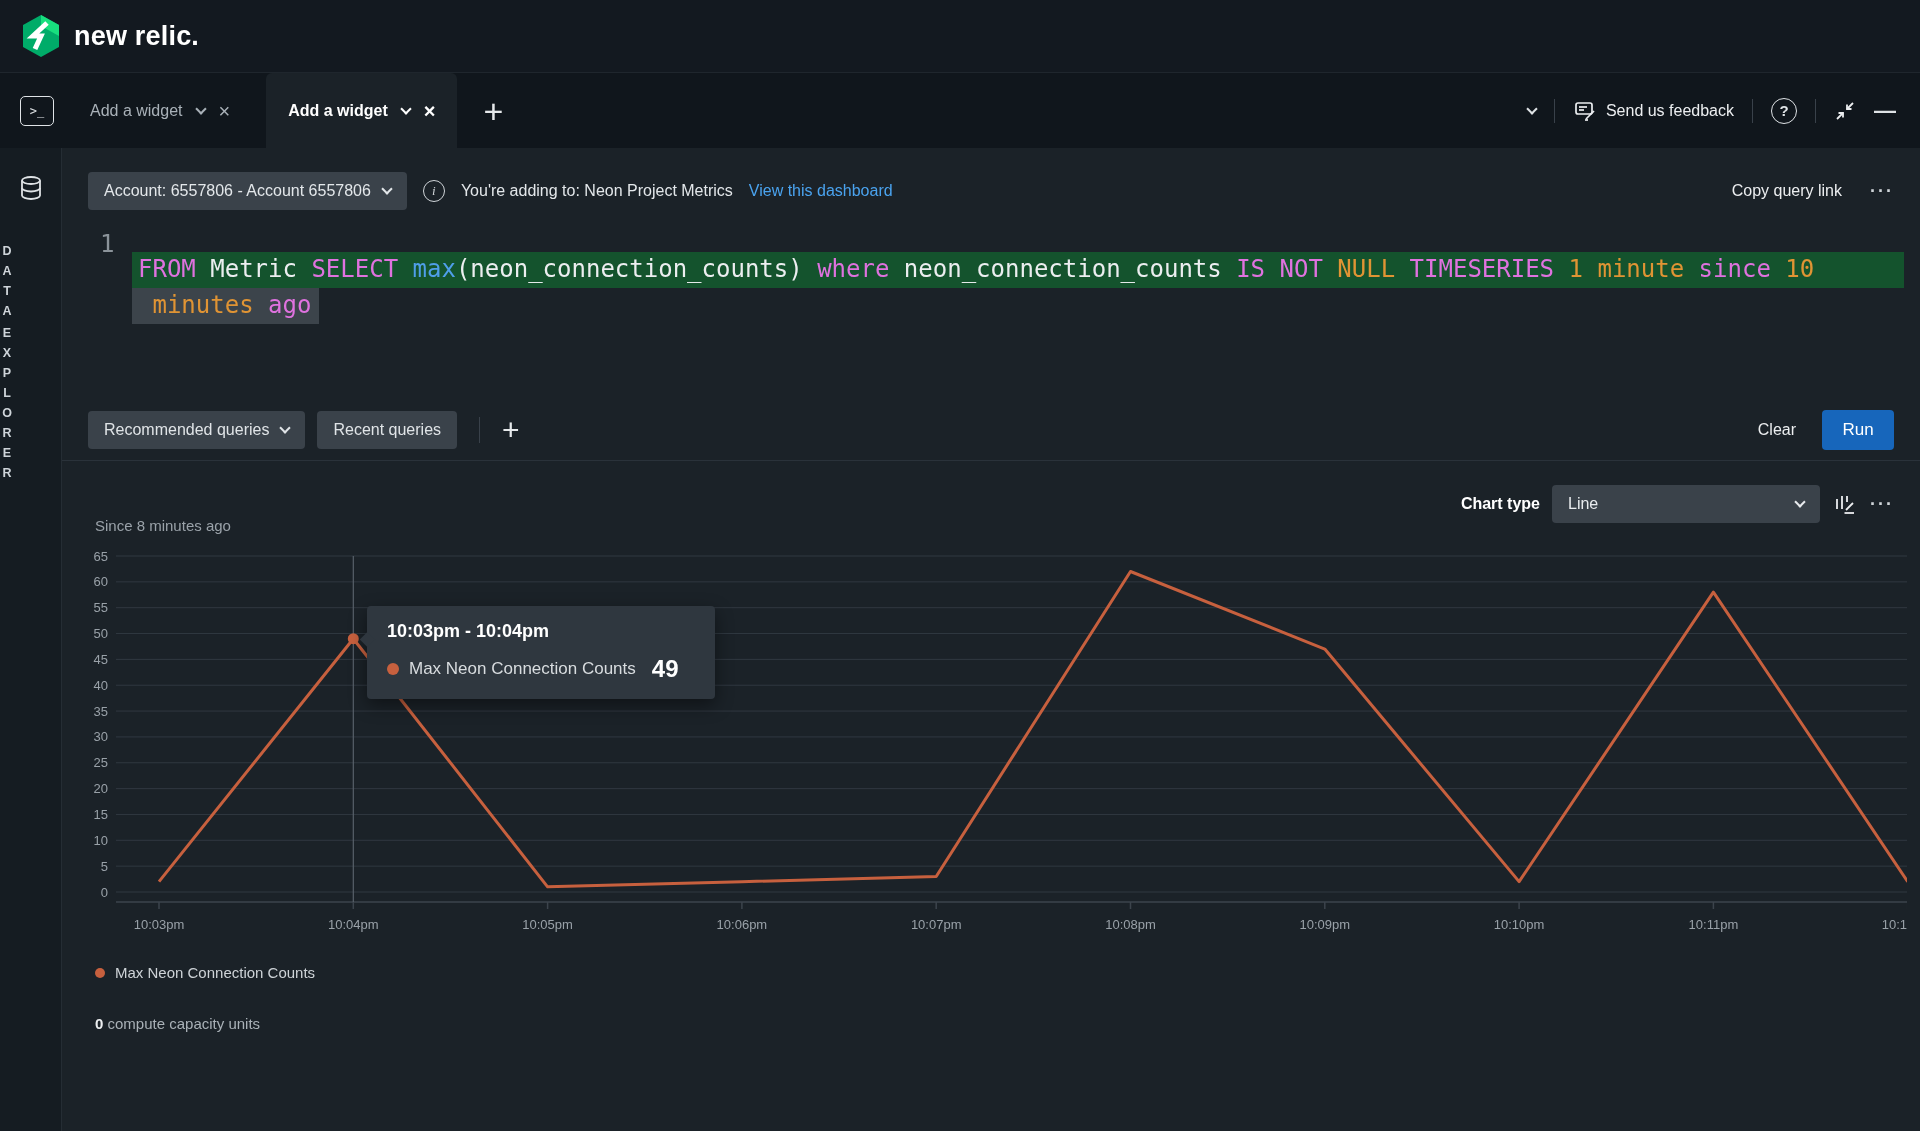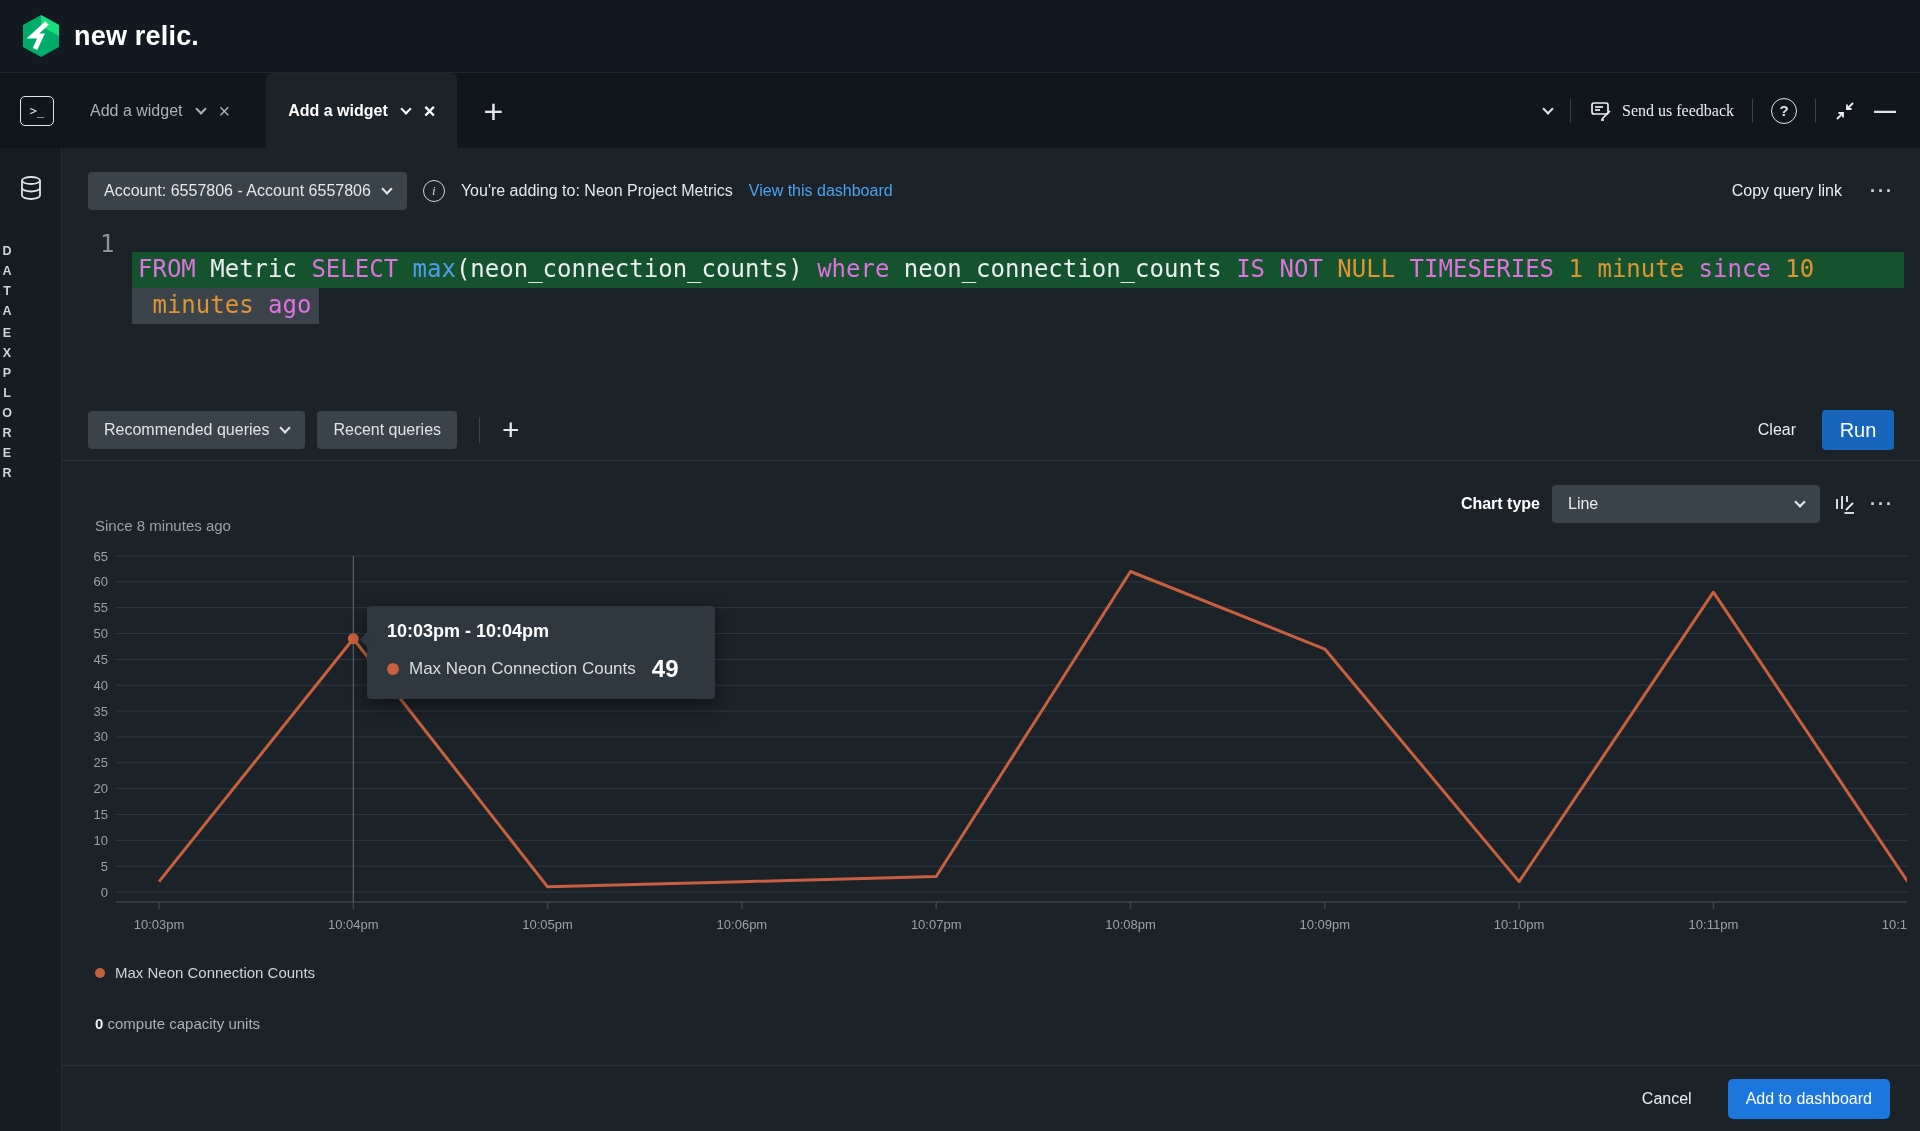--- a/index.html
+++ b/index.html
@@ -17,21 +17,21 @@
   .term-box { align-self:center; margin-left:20px; width:34px; height:30px; border:1.8px solid #dfe3e6; border-radius:5px;
     display:flex; align-items:center; justify-content:center; color:#dfe3e6; font-size:12px; font-family:"DejaVu Sans Mono",monospace; cursor:pointer;}
   .tab { display:flex; align-items:center; gap:14px; padding:0 22px; margin-left:14px; color:#a9b1b8; font-size:16px; cursor:pointer; }
   .tab.active { background:#1b2228; color:#fff; font-weight:700; border-radius:6px 6px 0 0; }
   .chev { width:8px; height:8px; border-right:2px solid currentColor; border-bottom:2px solid currentColor;
     transform:rotate(45deg); display:inline-block; margin-top:-4px; }
   .tab-close { font-size:20px; line-height:1; color:inherit; }
   .plus-btn { align-self:center; margin-left:26px; font-size:34px; font-weight:300; color:#e6e9eb; cursor:pointer; line-height:1; }
   .tab-right { margin-left:auto; display:flex; align-items:center; gap:18px; padding-right:24px; color:#dfe3e6; }
   .vdiv { width:1px; height:24px; background:#39414a; }
-  .icon-btn { display:flex; align-items:center; gap:9px; cursor:pointer; font-size:16px; color:#eceef0;font-family:Liberation Serif, serif; }
+  .icon-btn { display:flex; align-items:center; gap:9px; cursor:pointer; font-size:16px; color:#eceef0; }
   .help-circle { width:26px; height:26px; border:1.8px solid #dfe3e6; border-radius:50%;
     display:flex; align-items:center; justify-content:center; font-size:15px; font-weight:700; }
   .minimize { font-size:22px; font-weight:700; cursor:pointer; }
   
   .body-row { display:flex; height:983px; }
   .sidebar { position:relative; width:62px; background:#151c22; border-right:1px solid #252d34; flex:none; }
   .db-icon { position:absolute; top:26px; left:17px; cursor:pointer; }
   .vtext { position:absolute; left:0; width:62px; text-align:center; writing-mode:vertical-lr; text-orientation:upright;
     letter-spacing:6px; font-size:12.5px; font-weight:700; color:#ced4d9; }
   .vt1 { top:96px; } .vt2 { top:178px; }
@@ -57,21 +57,21 @@
   .tok-k { color:#df72df; } .tok-f { color:#4f9ee8; } .tok-n { color:#e09434; } .tok-p { color:#eceef0; }
   
   .qtoolbar { height:60px; padding:0 26px; display:flex; align-items:center; gap:12px; }
   .chip { height:38px; background:#3a424a; border-radius:4px; border:none; color:#e0e4e7; font-size:16px;
     display:flex; align-items:center; gap:12px; padding:0 16px; cursor:pointer; font-family:inherit; }
   .qtool-div { width:1px; height:26px; background:#39414a; margin:0 10px; }
   .tool-plus { font-size:30px; font-weight:300; color:#e6e9eb; cursor:pointer; line-height:1; }
   .qtool-right { margin-left:auto; display:flex; align-items:center; gap:26px; }
   .clear-btn { font-size:16px; color:#eceef0; cursor:pointer; background:none; border:none; font-family:inherit; }
   .run-btn { width:72px; height:40px; background:#1766bb; border:none; border-radius:4px; color:#fff;
-    font-size:20px; cursor:pointer; font-family:inherit; }
+    font-size:17px; cursor:pointer; font-family:inherit; }
   
   .chart-section { position:relative; border-top:1px solid #2a323a; height:601px; }
   .chart-type-row { position:absolute; top:24px; right:26px; display:flex; align-items:center; gap:12px; }
   .chart-type-label { font-size:16px; font-weight:700; color:#fff; }
   .select { width:268px; height:38px; background:#3a424a; border-radius:4px; display:flex; align-items:center;
     padding:0 16px; font-size:16px; color:#e8ebee; cursor:pointer; }
   .select .chev { margin-left:auto; }
   .since { position:absolute; left:33px; top:56px; font-size:15px; color:#9aa2a9; }
   .chart-wrap { position:absolute; left:31px; top:83px; width:1814px; height:400px; }
   .chart-wrap svg { display:block; }
@@ -306,20 +306,16 @@
         </div>
 
         <div class="legend">
           <span class="legend-dot" style="background: rgb(199, 96, 62);"></span>
           <span class="legend-label">Max Neon Connection Counts</span>
         </div>
 
         <div class="compute"><b>0</b><span> compute capacity units</span></div>
       </div>
 
-      <div class="footer-bar">
-        <button class="cancel-btn">Cancel</button>
-        <button class="add-btn">Add to dashboard</button>
-      </div>
 
     </div>
   </div>
 </div>
 
 </body></html>

